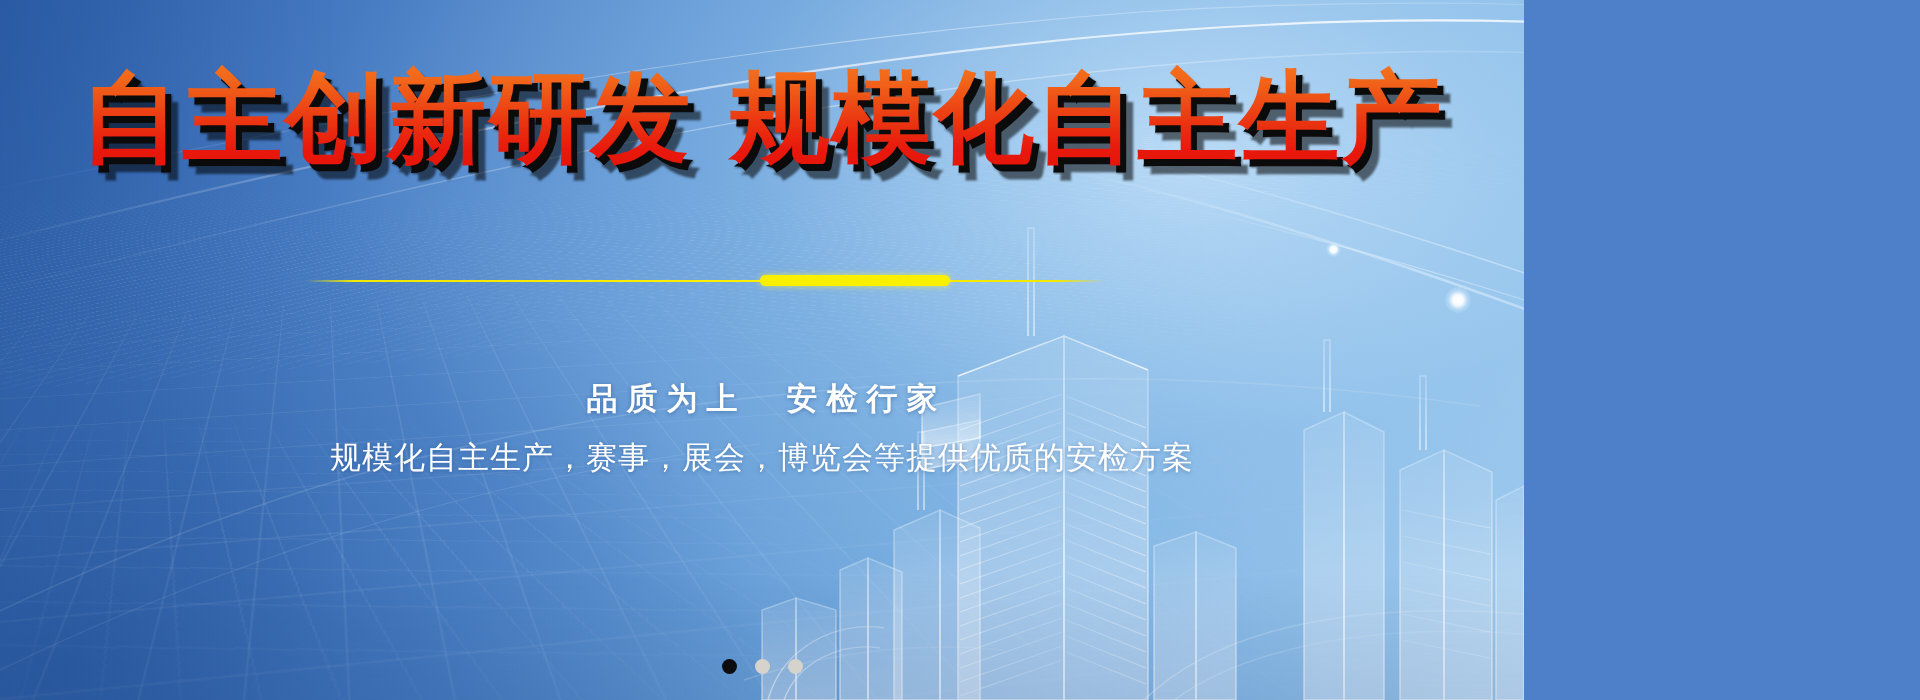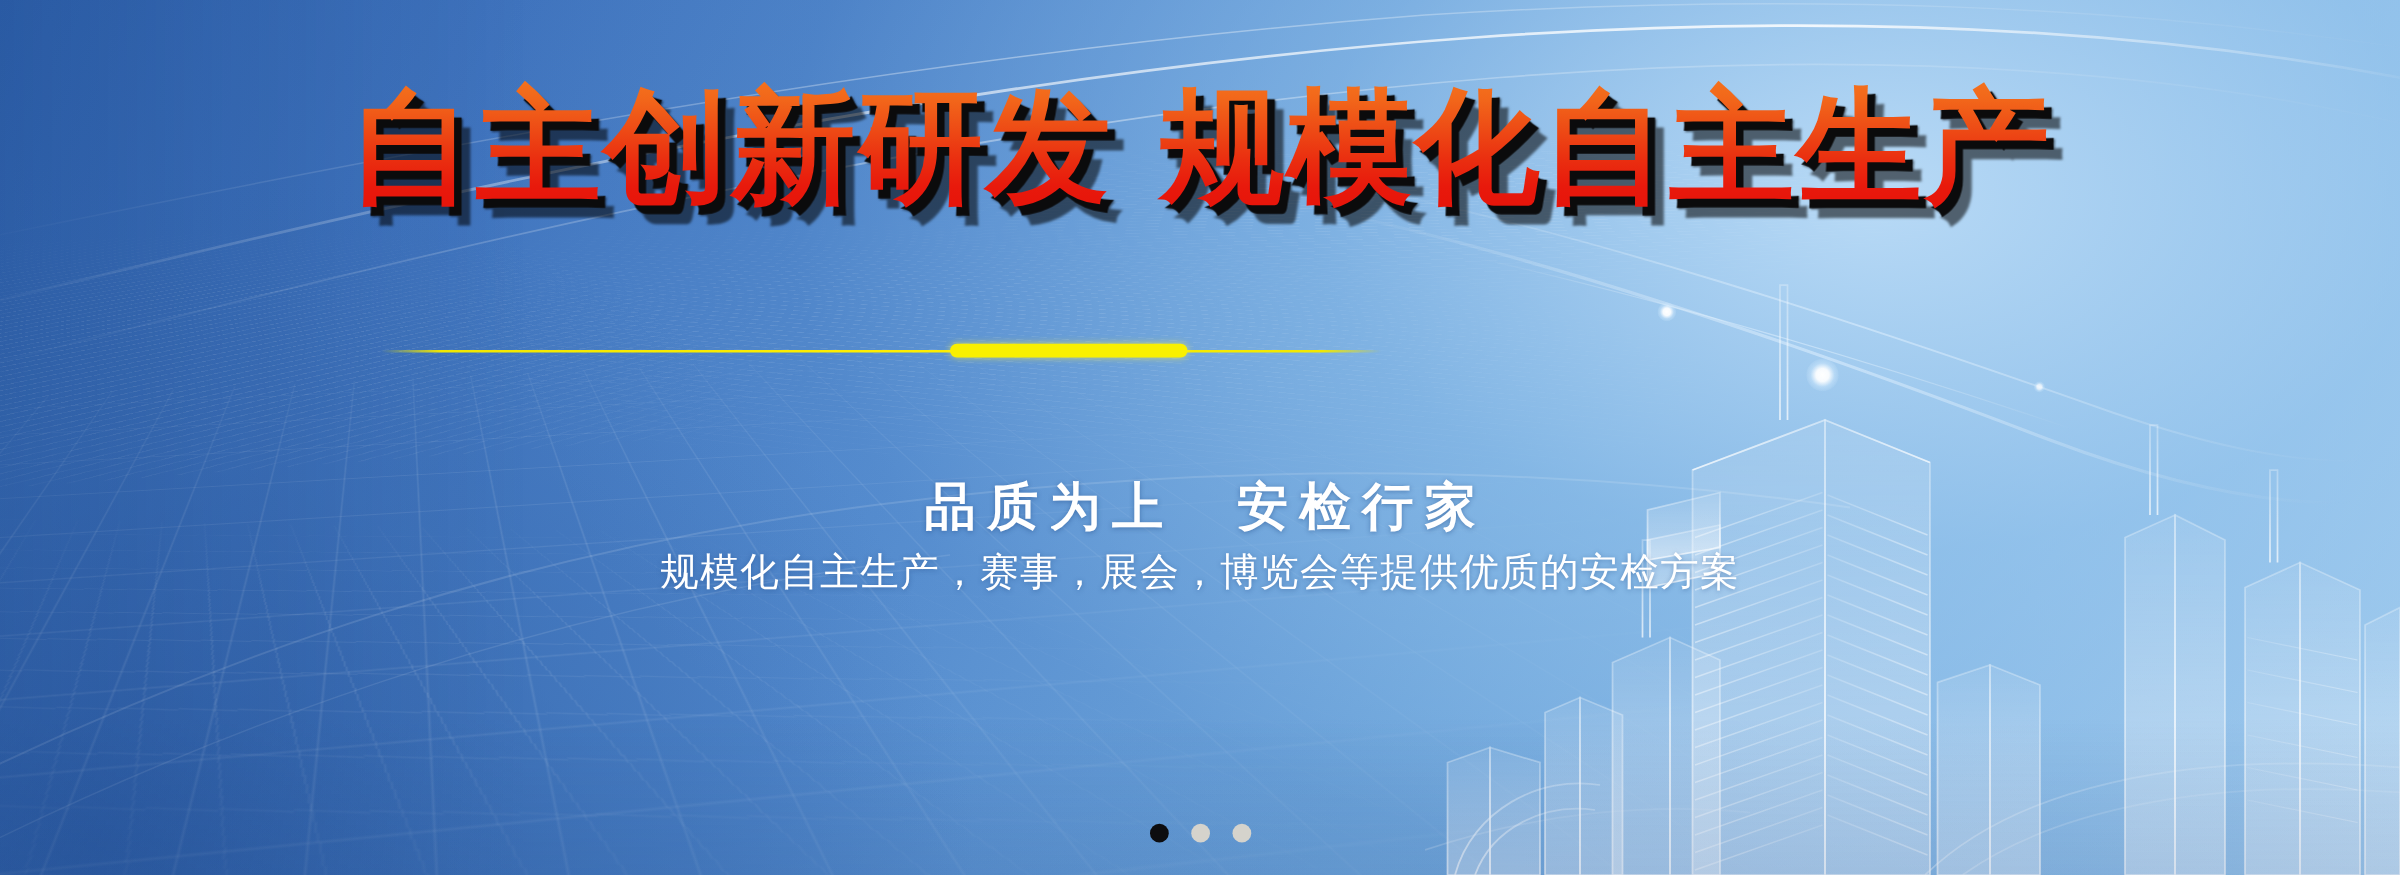--- a/index.html
+++ b/index.html
@@ -6,21 +6,21 @@
   * { margin:0; padding:0; box-sizing:border-box; }
   html, body {
     width:1920px; height:700px;
     overflow:hidden;
     background:#4d80c8;
     font-family:"Liberation Sans", sans-serif;
   }
 
   #banner {
     position:relative;
-    width:1920px;
+    width:1524px;
     height:700px;
     overflow:hidden;
   }
 
   
   .bg-base {
     position:absolute; inset:0;
     background:
       radial-gradient(ellipse 1400px 900px at 78% 22%, rgba(190,222,248,0.92) 0%, rgba(150,198,238,0.55) 32%, rgba(110,165,220,0.12) 62%, rgba(0,0,0,0) 80%),
       radial-gradient(ellipse 900px 700px at 4% 96%, rgba(45,92,163,0.85) 0%, rgba(55,105,175,0.45) 45%, rgba(0,0,0,0) 78%),
@@ -177,21 +177,21 @@
     border-radius:6px;
     box-shadow:0 0 6px rgba(255,245,60,.65);
   }
 
   .sub-top {
     position:absolute;
     top:378px; left:0; right:0;
     text-align:center;
     color:#ffffff;
     font-family:Liberation Mono, monospace;
-    font-size:41px;
+    font-size:31px;
     font-weight:bold;
     letter-spacing:9px;
     text-indent:9px;
     white-space:nowrap;
     text-shadow:0 1px 4px rgba(25,65,125,.45);
   }
 
   .sub-bottom {
     position:absolute;
     top:437px; left:0; right:0;

